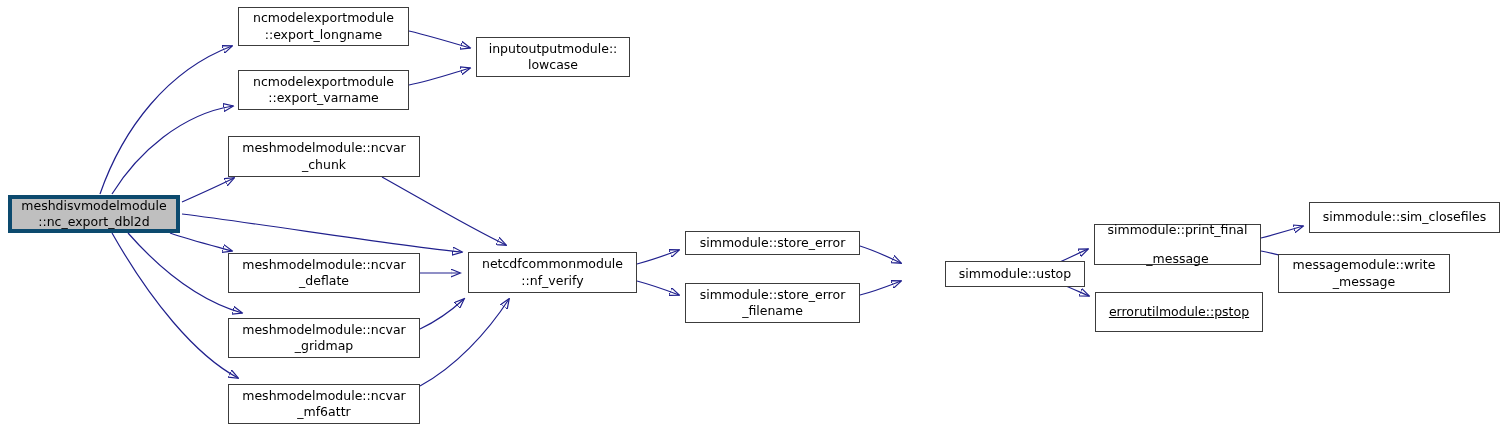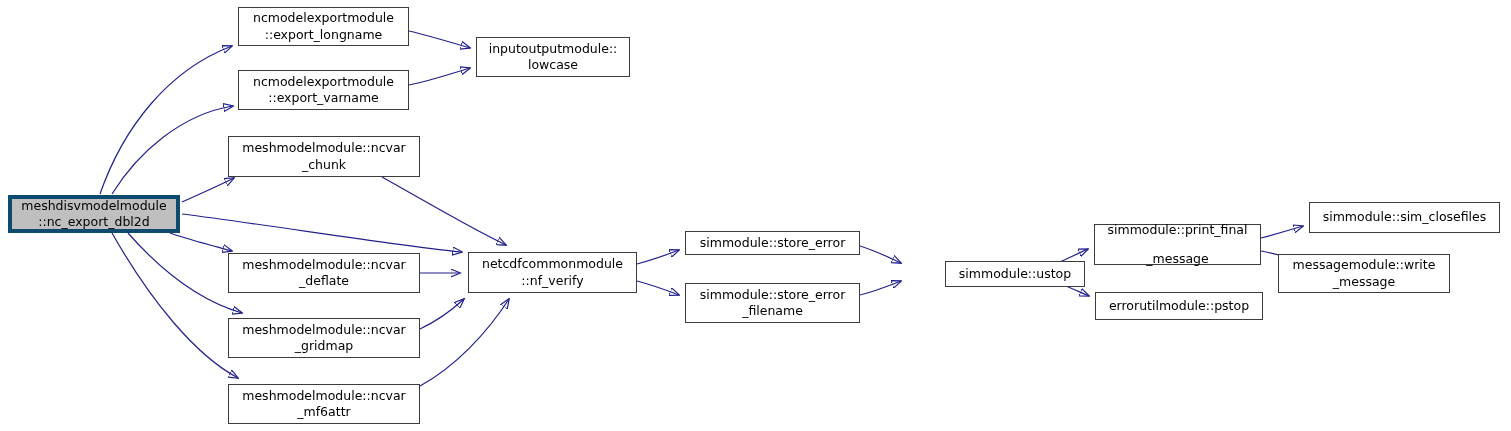--- a/index.html
+++ b/index.html
@@ -53,21 +53,21 @@
   #n-lowcase     { left: 476px;  top: 37px;  width: 154px; height: 40px; }
   #n-chunk       { left: 228px;  top: 136px; width: 192px; height: 41px; }
   #n-deflate     { left: 228px;  top: 253px; width: 192px; height: 40px; }
   #n-gridmap     { left: 228px;  top: 318px; width: 192px; height: 40px; }
   #n-mf6attr     { left: 228px;  top: 384px; width: 192px; height: 40px; }
   #n-nfverify    { left: 468px;  top: 252px; width: 169px; height: 41px; }
   #n-storeerror  { left: 685px;  top: 231px; width: 175px; height: 24px; }
   #n-storeerrfn  { left: 685px;  top: 283px; width: 175px; height: 40px; }
   #n-ustop       { left: 907px;  top: 261px; width: 140px; height: 26px; margin-left: 38px; }
   #n-printfinal  { left: 1094px; top: 224px; width: 167px; height: 41px; gap: 12px; }
-  #n-pstop       { left: 1095px; top: 292px; width: 168px; height: 28px; }
+  #n-pstop       { left: 1095px; top: 292px; width: 168px; height: 40px; text-decoration: underline; }
   #n-closefiles  { left: 1309px; top: 202px; width: 191px; height: 31px; }
   #n-writemsg    { left: 1278px; top: 254px; width: 172px; height: 39px; }
 </style>
 </head>
 <body>
 
 <div id="canvas">
 
   <svg id="edges" viewBox="0 0 1511 431" xmlns="http://www.w3.org/2000/svg">
     <defs>

